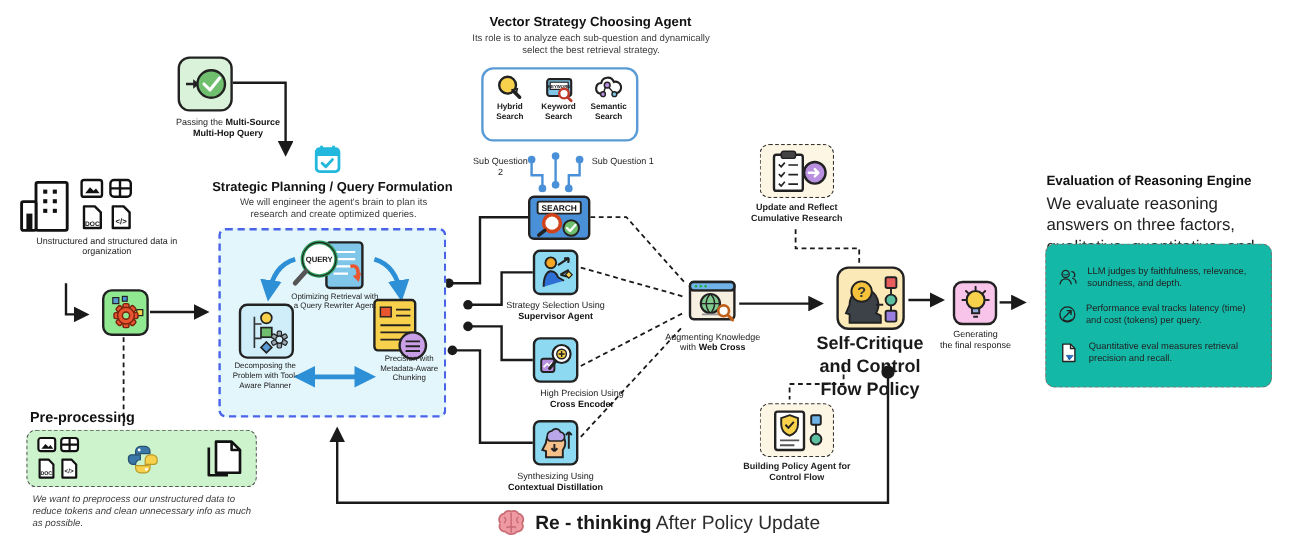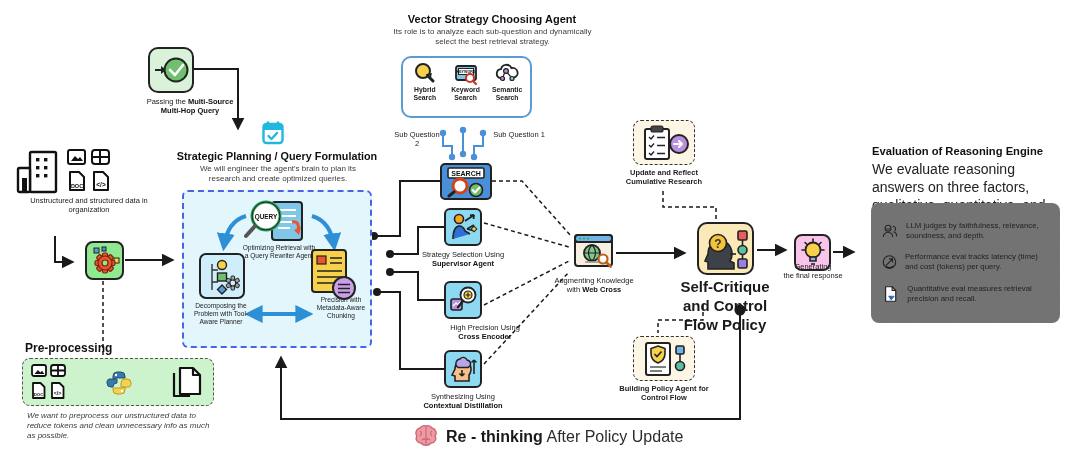--- a/index.html
+++ b/index.html
@@ -385,28 +385,28 @@
 <div class="abs ctr lbl" style="left:612px;top:384px;width:104px;font-weight:bold;">Building Policy Agent for Control Flow</div>
 
 <div class="tile" style="left:794px;top:234px;width:37px;height:37px;background:#f9c4ea;border-radius:8px;">
   <svg width="30" height="30" viewBox="0 0 30 30">
     <circle cx="15" cy="12" r="7.5" fill="#f7d14b" stroke="#222" stroke-width="1.8"></circle>
     <path d="M12,19 h6 v4 h-6 z" fill="#9ad" stroke="#222" stroke-width="1.6"></path>
     <path d="M13,26 h4" stroke="#222" stroke-width="1.6"></path>
     <path d="M15,1 V3.5 M4,12 H6.5 M23.5,12 H26 M7,4.5 L8.8,6.3 M23,4.5 L21.2,6.3" stroke="#222" stroke-width="1.6" stroke-linecap="round"></path>
   </svg>
 </div>
-<div class="abs ctr lbl" style="left:776px;top:262px;width:74px;">
+<div class="abs ctr lbl" style="left:776px;top:274px;width:74px;">
   <span>Generating</span><br>
   <span>the final response</span>
 </div>
 
 <div class="abs t-lg" style="left:872px;top:145px;font-size:11.2px;">Evaluation of Reasoning  Engine</div>
 <div class="abs" style="left:872px;top:160px;width:190px;font-size:14px;color:#222;line-height:1.3;">We evaluate reasoning answers on three factors, qualitative, quantitative, and performance.</div>
-<div class="dashedbox" style="left:871px;top:203px;width:189px;height:120px;background:#737373;border-color:#777;display:flex;flex-direction:column;justify-content:center;">
+<div class="dashedbox" style="left:871px;top:203px;width:189px;height:120px;background:#14b8a6;border-color:#777;display:flex;flex-direction:column;justify-content:center;">
   <div class="evalrow">
     <svg width="24" height="22" viewBox="0 0 24 22">
       <circle cx="9" cy="7" r="4.5" fill="none" stroke="#222" stroke-width="1.6"></circle>
       <path d="M2,20 a7,7 0 0 1 14,0" fill="none" stroke="#222" stroke-width="1.6"></path>
       <path d="M16,4 a4,4 0 0 1 3,7 M17,12 a7,7 0 0 1 5,7" fill="none" stroke="#222" stroke-width="1.6"></path>
       <path d="M6,7 a4,4 0 0 0 6,0" fill="none" stroke="#222" stroke-width="1.2"></path>
     </svg>
     <div class="evaltxt">LLM judges by faithfulness, relevance, soundness, and depth.</div>
   </div>
   <div class="evalrow">

